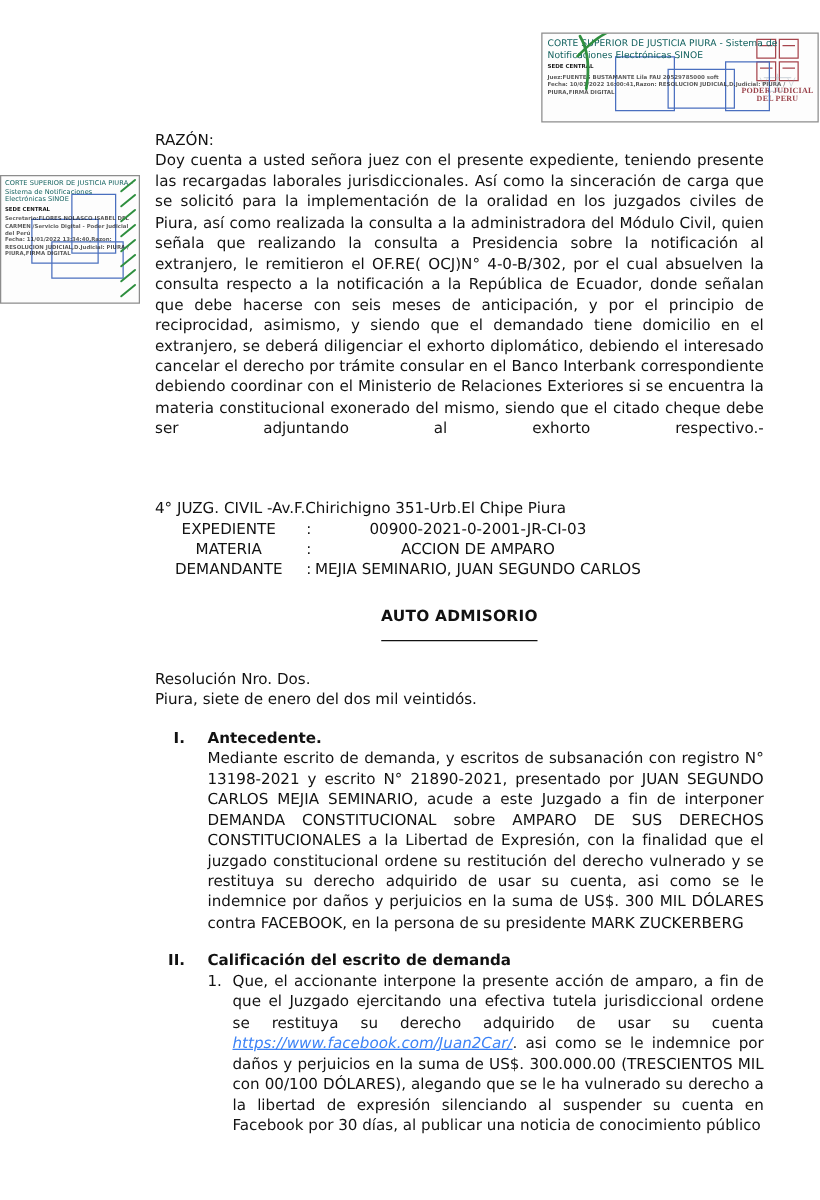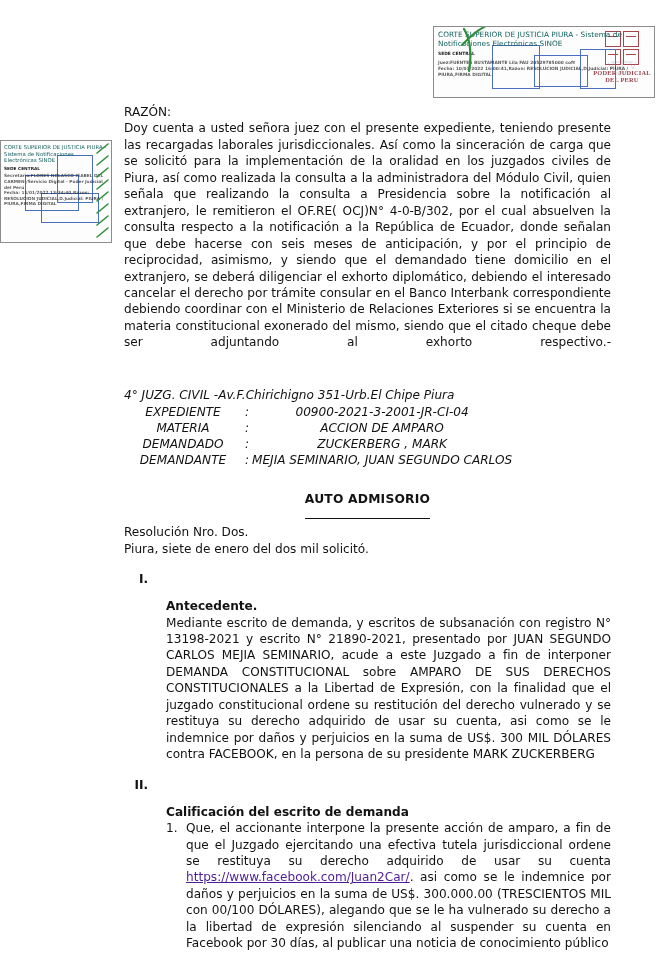--- a/index.html
+++ b/index.html
@@ -165,24 +165,23 @@
     text-align: justify;
   }
   .para-just::after {
     content: "";
     display: inline-block;
     width: 100%;
   }
 
   
   .meta {
-    margin-top: 20px;
+    margin-top: 31px;
     font-size: 12.1px;
     line-height: 16.3px;
-    font-style: italic;
   }
   .meta-head { white-space: nowrap; }
   .meta-table {
     border-collapse: collapse;
     margin-top: 0px;
     text-align: center;
   }
   .meta-table td {
     padding: 0;
     vertical-align: top;
@@ -198,21 +197,21 @@
     font-weight: 700;
     font-size: 12.3px;
     letter-spacing: 0.2px;
     margin-top: 22px;
   }
   .auto-title span {
     border-bottom: 1.4px solid #111;
     padding-bottom: 12px;
   }
   .reso {
-    margin-top: 17px;
+    margin-top: 33px;
   }
 
   
   .section {
     margin-top: 14px;
     position: relative;
     display: flex;
     align-items: flex-start;
   }
   .sec-num {
@@ -224,21 +223,20 @@
     font-weight: 700;
     font-size: 12.1px;
     line-height: 16.45px;
   }
   .sec-body {
     flex: 1 1 auto;
   }
   .sec-heading {
     font-weight: 700;
     margin-bottom: 0px;
-    margin-top: 27px;
   }
   .sec-para {
     text-align: justify;
   }
   .sub-list {
     margin: 0;
     padding-left: 0;
     list-style: none;
   }
   .sub-item {
@@ -247,22 +245,23 @@
   }
   .sub-num {
     flex: 0 0 20px;
     width: 20px;
   }
   .sub-text {
     flex: 1 1 auto;
     text-align: justify;
   }
   a.doclink {
-    color: #4c1d95;
+    color: #3b82f6;
     text-decoration: underline;
+    font-style: italic;
   }
 </style>
 </head>
 <body>
 
 <div class="page">
 
   <div class="stamp stamp-top">
 
     <div class="pj-logo">
@@ -329,48 +328,43 @@
     <p class="label-razon">RAZÓN:</p>
     <p class="para-just">Doy cuenta a usted señora juez con el presente expediente, teniendo presente las recargadas laborales jurisdiccionales. Así como la sinceración de carga que se solicitó para la implementación de la oralidad en los juzgados civiles de Piura, así como realizada la consulta a la administradora del Módulo Civil, quien señala que realizando la consulta a Presidencia sobre la notificación al extranjero, le remitieron el OF.RE( OCJ)N° 4-0-B/302, por el cual absuelven la consulta respecto a la notificación a la República de Ecuador, donde señalan que debe hacerse con seis meses de anticipación, y por el principio de reciprocidad, asimismo, y siendo que el demandado tiene domicilio en el extranjero, se deberá diligenciar el exhorto diplomático, debiendo el interesado cancelar el derecho por trámite consular en el Banco Interbank correspondiente debiendo coordinar con el Ministerio de Relaciones Exteriores si se encuentra la materia constitucional exonerado del mismo, siendo que el citado cheque debe ser adjuntando al exhorto respectivo.-</p>
 
     <div class="meta">
       <div class="meta-head">4° JUZG. CIVIL -Av.F.Chirichigno 351-Urb.El Chipe Piura</div>
       <table class="meta-table">
         <tbody>
           <tr>
             <td class="meta-key">EXPEDIENTE</td>
             <td class="meta-colon">:</td>
-            <td class="meta-val">00900-2021-3-2001-JR-CI-04</td>
+            <td class="meta-val">00900-2021-0-2001-JR-CI-03</td>
           </tr>
           <tr>
             <td class="meta-key">MATERIA</td>
             <td class="meta-colon">:</td>
             <td class="meta-val">ACCION DE AMPARO</td>
-          </tr>
-          <tr>
-            <td class="meta-key">DEMANDADO</td>
-            <td class="meta-colon">:</td>
-            <td class="meta-val">ZUCKERBERG , MARK</td>
           </tr>
           <tr>
             <td class="meta-key">DEMANDANTE</td>
             <td class="meta-colon">:</td>
             <td class="meta-val">MEJIA SEMINARIO, JUAN SEGUNDO CARLOS</td>
           </tr>
         </tbody>
       </table>
     </div>
 
     <div class="auto-title">
       <span>AUTO ADMISORIO</span>
     </div>
 
     <div class="reso">
       <div>Resolución Nro. Dos.</div>
-      <div>Piura, siete de enero del dos mil solicitó.</div>
+      <div>Piura, siete de enero del dos mil veintidós.</div>
     </div>
 
     <div class="section">
       <div class="sec-num">I.</div>
       <div class="sec-body">
         <div class="sec-heading">Antecedente.</div>
         <p class="sec-para">Mediante escrito de demanda, y escritos de subsanación con registro N° 13198-2021 y escrito N° 21890-2021, presentado por JUAN SEGUNDO CARLOS MEJIA SEMINARIO, acude a este Juzgado a fin de interponer DEMANDA CONSTITUCIONAL sobre AMPARO DE SUS DERECHOS CONSTITUCIONALES a la Libertad de Expresión,  con la finalidad que el juzgado constitucional ordene su restitución del derecho vulnerado y se restituya su derecho adquirido de usar su cuenta, asi como se le indemnice por daños y perjuicios en la suma de US$. 300 MIL DÓLARES contra FACEBOOK, en la persona de su presidente MARK ZUCKERBERG</p>
       </div>
     </div>
 

